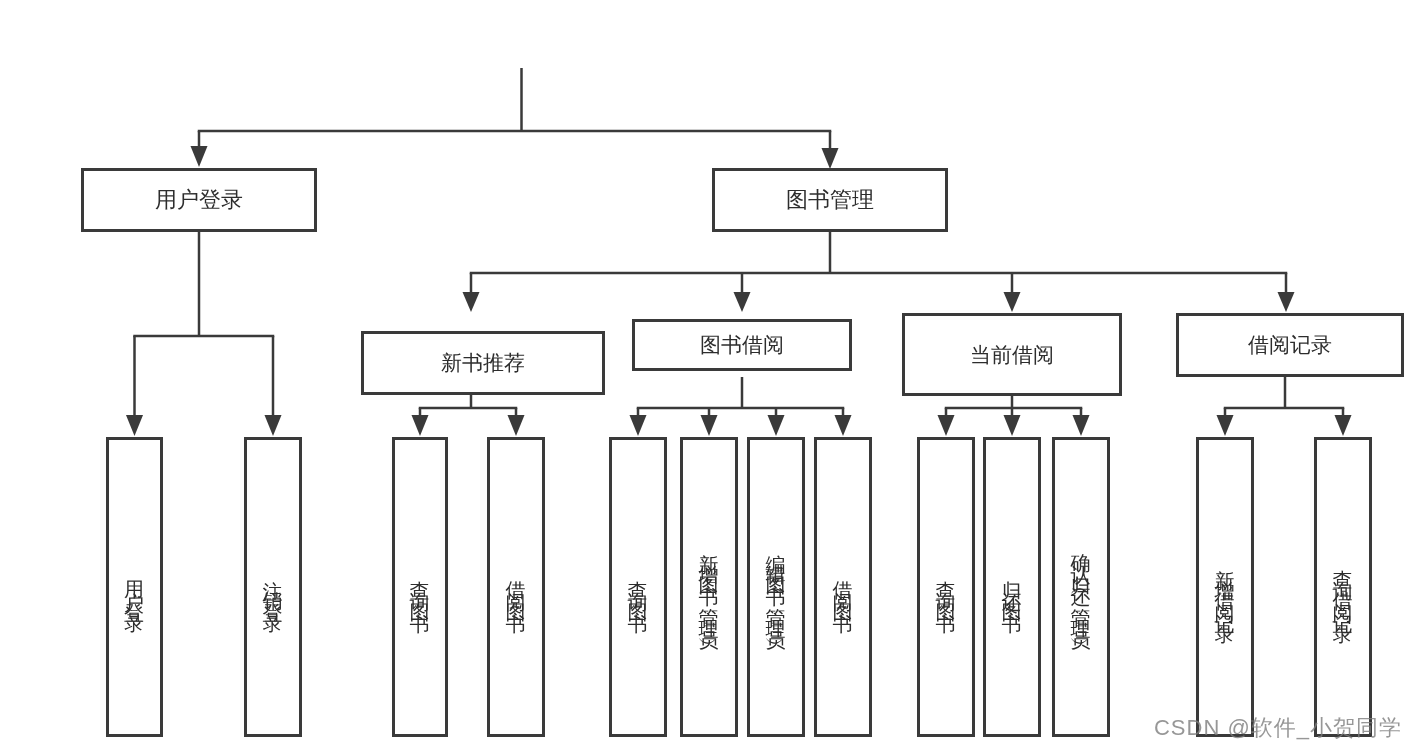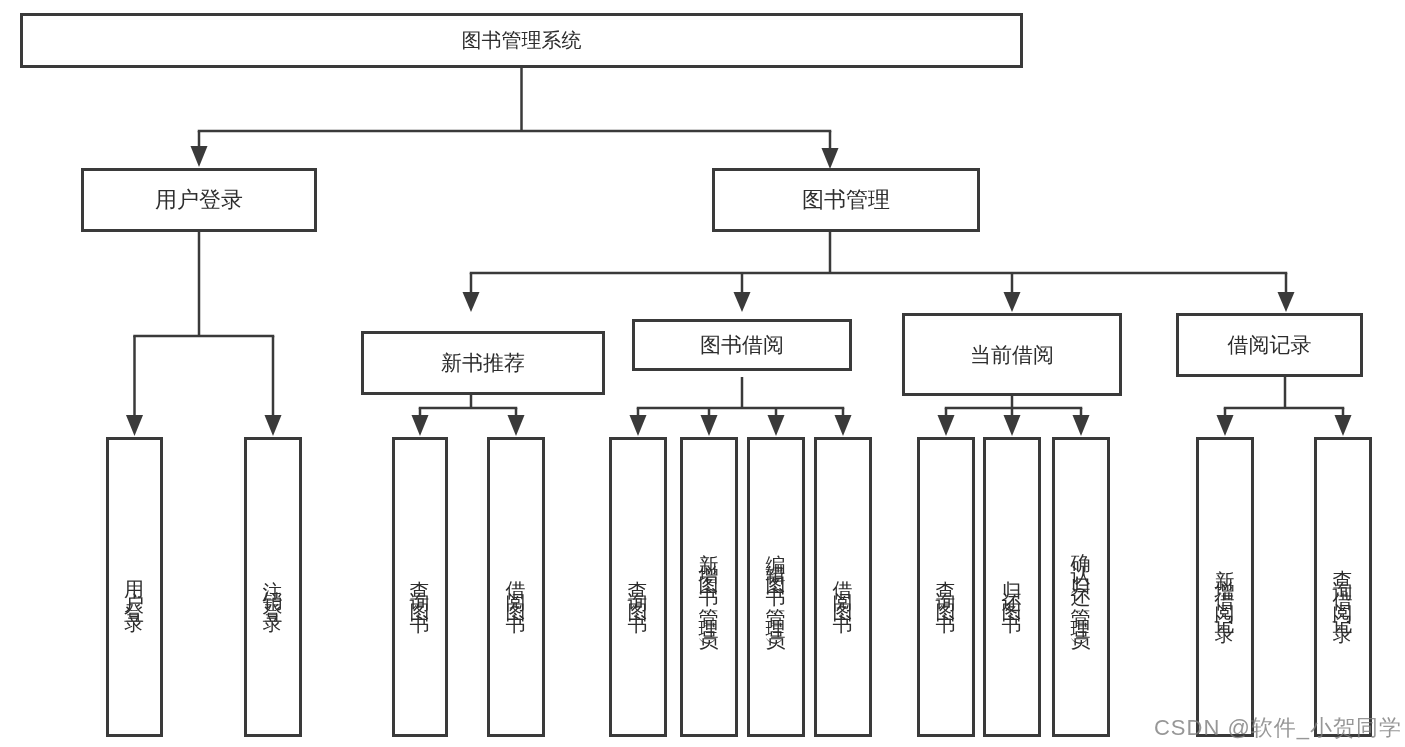--- a/index.html
+++ b/index.html
@@ -118,41 +118,38 @@
       <polygon points="767.5,415 784.5,415 776,436"></polygon>
       <polygon points="834.5,415 851.5,415 843,436"></polygon>
       <polygon points="937.5,415 954.5,415 946,436"></polygon>
       <polygon points="1003.5,415 1020.5,415 1012,436"></polygon>
       <polygon points="1072.5,415 1089.5,415 1081,436"></polygon>
       <polygon points="1216.5,415 1233.5,415 1225,436"></polygon>
       <polygon points="1334.5,415 1351.5,415 1343,436"></polygon>
     </g>
   </svg>
 
-  <div class="node node--root" style="left:20px; top:13px; width:1003px; height:55px;">
-    <span>图书管理系统</span>
-  </div>
 
   <div class="node node--l2" style="left:81px; top:168px; width:236px; height:64px;">
     <span>用户登录</span>
   </div>
-  <div class="node node--l2" style="left:712px; top:168px; width:268px; height:64px;">
+  <div class="node node--l2" style="left:712px; top:168px; width:236px; height:64px;">
     <span>图书管理</span>
   </div>
 
   <div class="node node--l3" style="left:361px; top:313px; width:244px; height:64px;margin-top:18px;">
     <span>新书推荐</span>
   </div>
   <div class="node node--l3" style="left:632px; top:319px; width:220px; height:52px;">
     <span>图书借阅</span>
   </div>
   <div class="node node--l3" style="left:902px; top:313px; width:220px; height:83px;">
     <span>当前借阅</span>
   </div>
-  <div class="node node--l3" style="left:1176px; top:313px; width:187px; height:64px;">
+  <div class="node node--l3" style="left:1176px; top:313px; width:228px; height:64px;">
     <span>借阅记录</span>
   </div>
 
   <div class="node node--leaf" style="left:106px; top:437px; width:57px; height:300px;">
     <span class="vtext">用户登录</span>
   </div>
   <div class="node node--leaf" style="left:244px; top:437px; width:58px; height:300px;">
     <span class="vtext">注销登录</span>
   </div>
 

